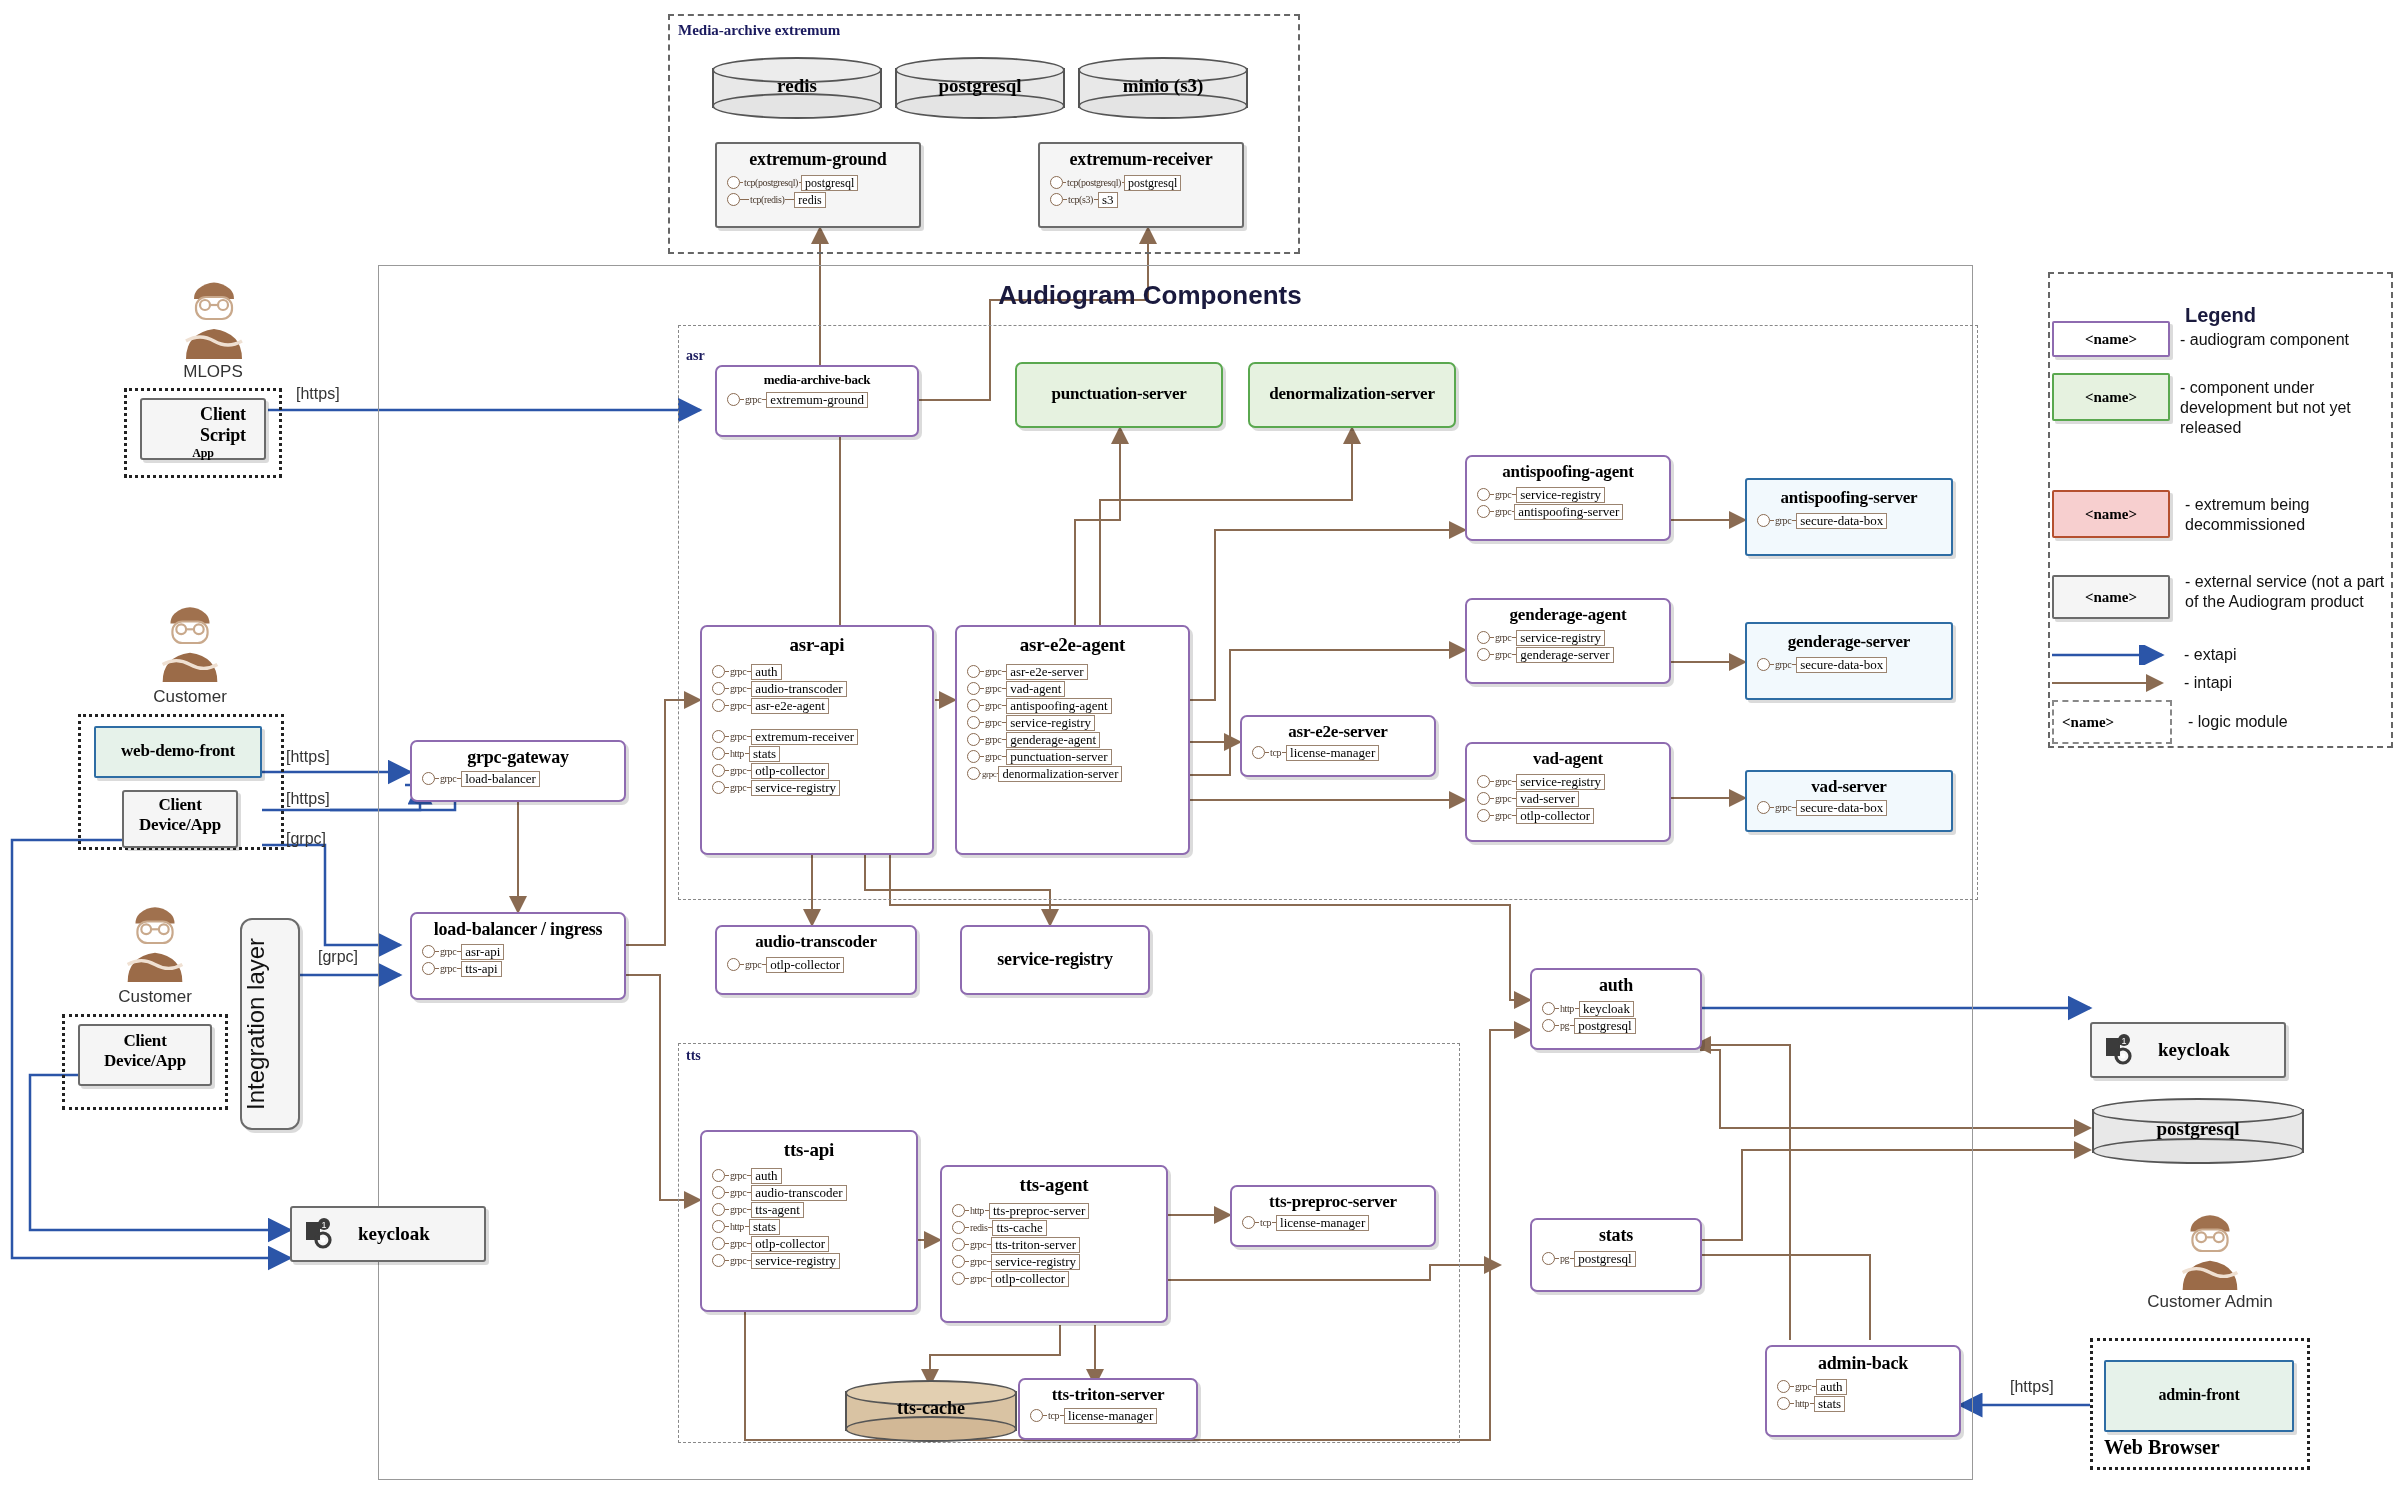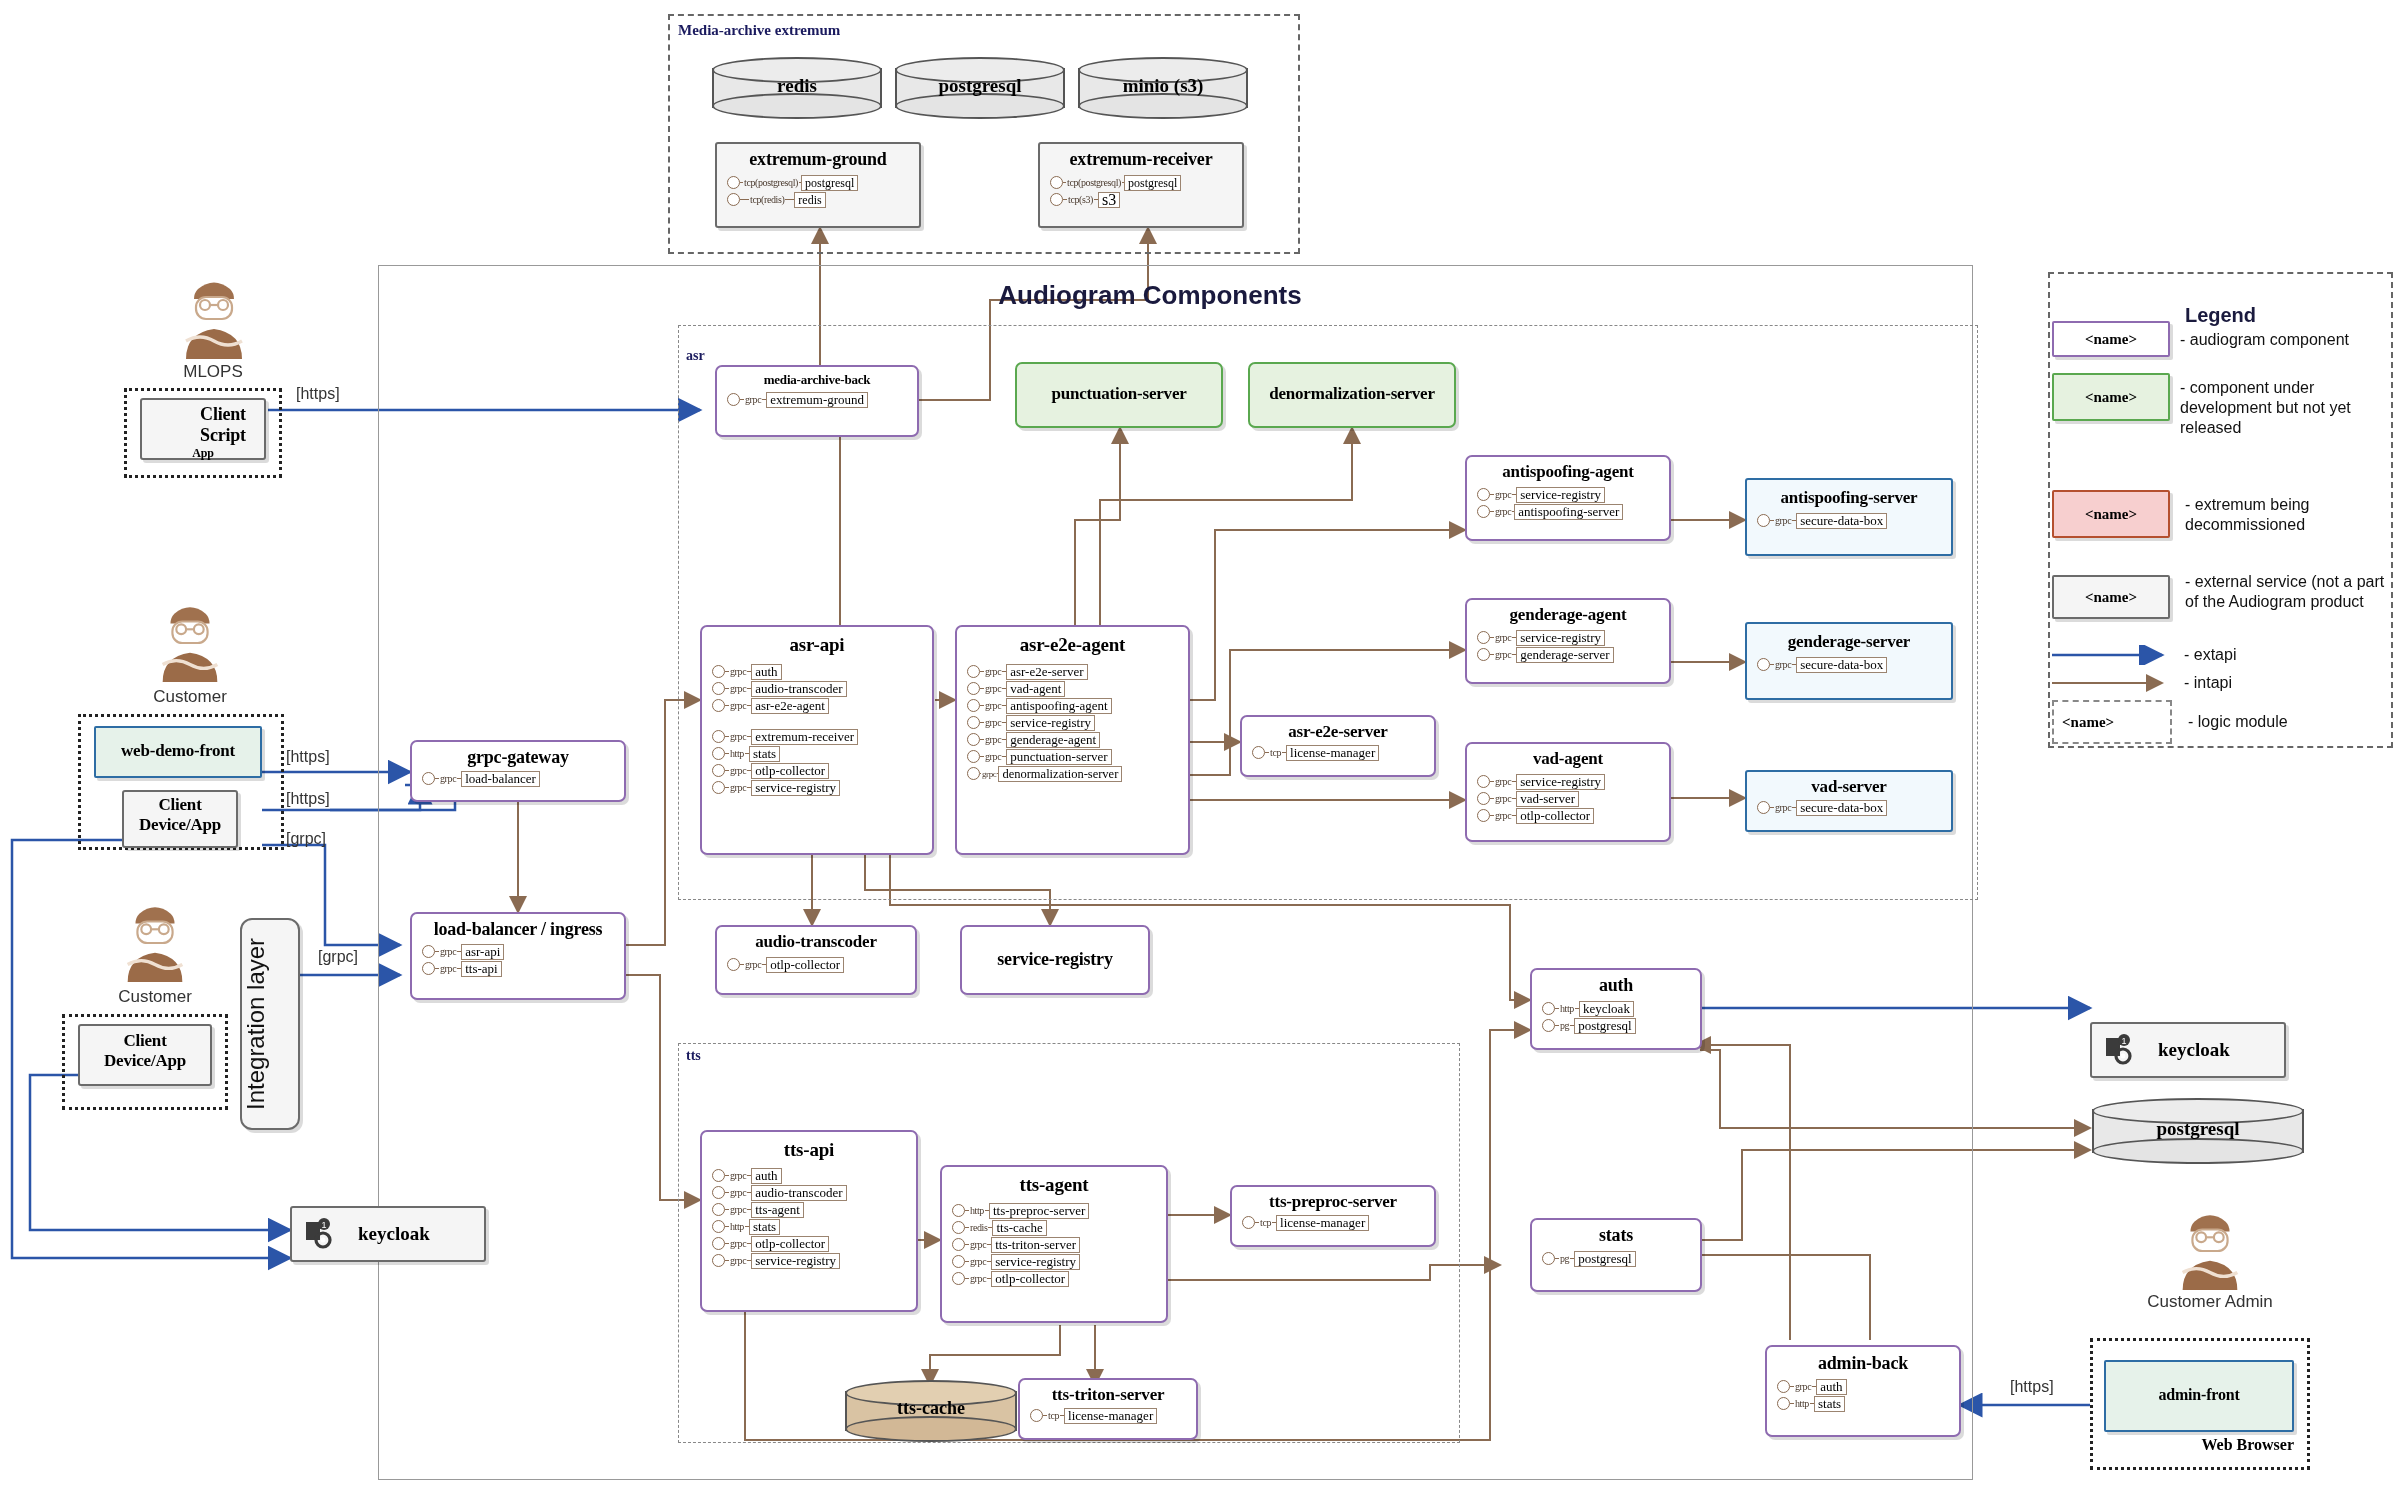--- a/index.html
+++ b/index.html
@@ -214,21 +214,21 @@
       <span class="stick" style="width:3px"></span>
       <span class="proto">tcp(postgresql)</span>
       <span class="stick" style="width:2px"></span>
       <span class="itag" style="font-size:12px">postgresql</span>
     </div>
     <div class="ifrow">
       <span class="lolli"></span>
       <span class="stick" style="width:4px"></span>
       <span class="proto">tcp(s3)</span>
       <span class="stick" style="width:4px"></span>
-      <span class="itag" style="font-size:16px">s3</span>
+      <span class="itag" style="font-size:13px">s3</span>
     </div>
   </div>
 </div>
 
 <div class="abs thinframe" style="left:378px;top:265px;width:1595px;height:1215px;"></div>
 <div class="abs maintitle" style="left:900px;top:280px;width:500px;">Audiogram Components</div>
 
 <div class="abs dashframe" style="left:678px;top:325px;width:1300px;height:575px;border-width:1.6px;border-style:dashed;border-color:#888;"></div>
 <div class="abs grouplabel" style="left:686px;top:348px;font-size:14px;">asr</div>
 
@@ -819,21 +819,21 @@
     <path d="M18,84 q0,-26 28,-30 q28,4 28,30 Z" fill="#9b6b48"></path>
     <path d="M18,66 q14,-8 28,0 q14,8 28,0" stroke="#efe0d2" stroke-width="3.4" fill="none"></path>
   </svg>
 </div>
 <div class="abs actorlbl" style="left:2130px;top:1292px;width:160px;">Customer Admin</div>
 
 <div class="abs dotframe" style="left:2090px;top:1338px;width:220px;height:132px;"></div>
 <div class="abs comp teal" style="left:2104px;top:1360px;width:190px;height:72px;">
   <div class="ctitle" style="font-size:16px;margin-top:24px;">admin-front</div>
 </div>
-<div class="abs" style="left:2104px;top:1436px;width:190px;text-align:right;font-weight:bold;font-size:16px;color:#000;">Web Browser</div>
+<div class="abs" style="left:2104px;top:1436px;width:190px;text-align:left;font-weight:bold;font-size:20px;color:#000;">Web Browser</div>
 <div class="abs edgelbl" style="left:2010px;top:1378px;">[https]</div>
 
 <div class="abs dashframe" style="left:2048px;top:272px;width:345px;height:476px;border-width:2px;"></div>
 <div class="abs legtitle" style="left:2048px;top:288px;width:345px;margin-top:16px;">Legend</div>
 
 <div class="abs comp" style="left:2052px;top:321px;width:118px;height:36px;border-radius:2px;">
   <div class="legbox" style="margin-top:8px;">&lt;name&gt;</div>
 </div>
 <div class="abs legdesc" style="left:2180px;top:330px;width:212px;">- audiogram component</div>
 

